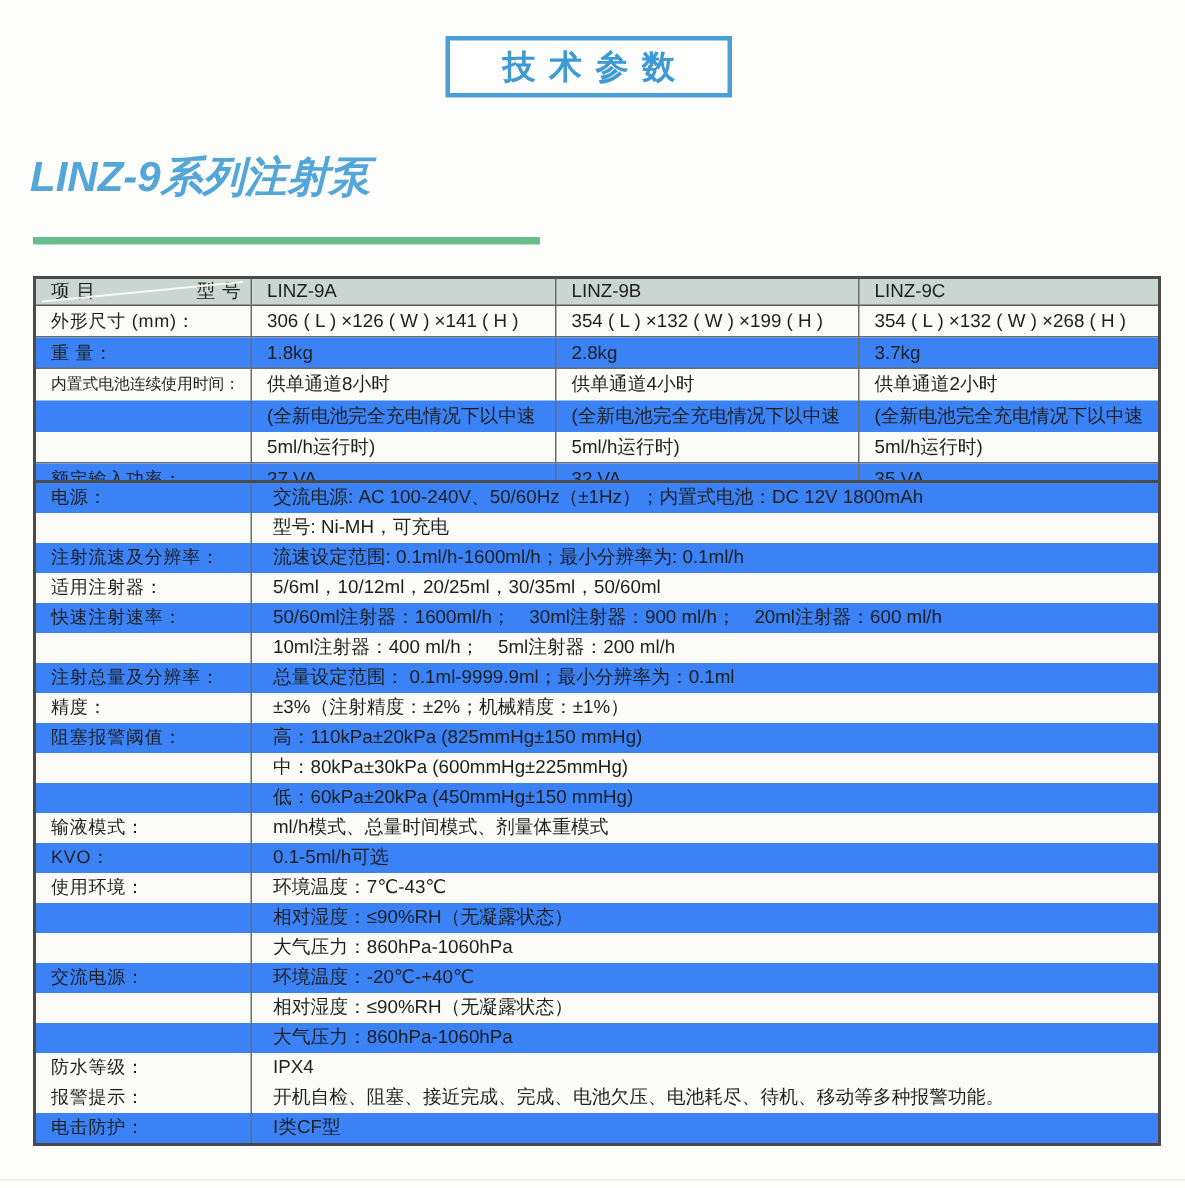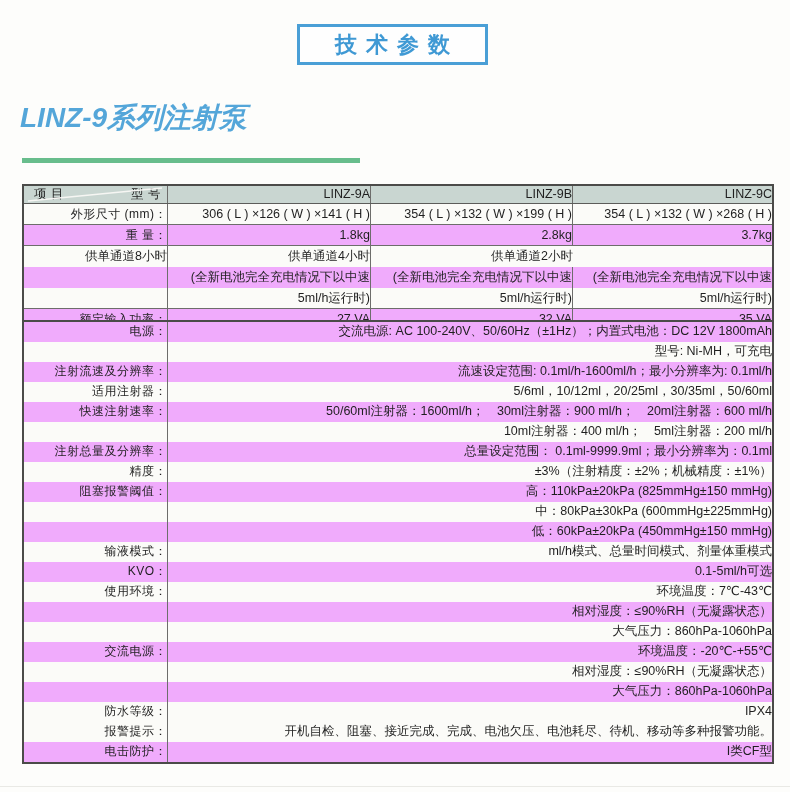--- a/index.html
+++ b/index.html
@@ -1,34 +1,34 @@
 <!DOCTYPE html>
 <html><head>
 <meta charset="utf-8">
 <style>
   * { margin:0; padding:0; box-sizing:border-box; }
   html,body { width:790px; height:792px; background:#fdfdfb; overflow:hidden;
               font-family:"Liberation Sans","DejaVu Sans",sans-serif; color:#1f1f1f; }
-  .abs { position:absolute;text-align:right; }
+  .abs { position:absolute; }
 
   
   #tag-box { left:297px; top:24px; width:191px; height:41px;
              border:3px solid #4a9fd6; color:#3f99d4;
              display:flex; align-items:center; justify-content:center;
              font-size:22px; font-weight:bold; letter-spacing:9px; padding-left:9px;
              background:#fefefe; }
 
   
   #page-title { left:20px; top:99px; font-size:28px; font-weight:bold; font-style:italic;
                 color:#54a6d9; letter-spacing:0px; white-space:nowrap; }
   #title-underline { left:22px; top:158px; width:338px; height:5px; background:#68bd8c; }
 
   
   .tbl { left:22px; width:752px; border:2px solid #4b4b49; background:#fbfbf8; }
-  .stripe { background:#f0abfc; }
+  .stripe { background:#3b82f6; }
 
   
   #spec-table { top:184px; }
   .srow { display:grid; grid-template-columns:144px 203px 202px 1fr; height:21px; }
   #spec-header.srow { height:18px; background:#c9d6d1; border-bottom:1px solid #5c5c5a; }
   .srow.hline { border-bottom:1px solid #6d6d6b; }
   .scell { font-size:12.5px; line-height:20px; padding-left:10px; white-space:nowrap;
            border-right:1px solid #6d6d6b; overflow:hidden; }
   .srow .scell:last-child { border-right:none; }
   .slabel { position:relative; font-size:12px; letter-spacing:0.5px; }
@@ -77,20 +77,21 @@
         <div class="scell">354 ( L ) ×132 ( W ) ×199 ( H )</div>
         <div class="scell">354 ( L ) ×132 ( W ) ×268 ( H )</div>
       </div>
       <div class="srow stripe hline">
         <div class="scell slabel">重 量：</div>
         <div class="scell">1.8kg</div>
         <div class="scell">2.8kg</div>
         <div class="scell">3.7kg</div>
       </div>
       <div class="srow">
+        <div class="scell slabel tight">内置式电池连续使用时间：</div>
         <div class="scell">供单通道8小时</div>
         <div class="scell">供单通道4小时</div>
         <div class="scell">供单通道2小时</div>
       </div>
       <div class="srow stripe">
         <div class="scell slabel"></div>
         <div class="scell">(全新电池完全充电情况下以中速</div>
         <div class="scell">(全新电池完全充电情况下以中速</div>
         <div class="scell">(全新电池完全充电情况下以中速</div>
       </div>
@@ -169,21 +170,21 @@
     <div class="drow stripe">
       <div class="dlabel"></div>
       <div class="dval">相对湿度：≤90%RH（无凝露状态）</div>
     </div>
     <div class="drow">
       <div class="dlabel"></div>
       <div class="dval">大气压力：860hPa-1060hPa</div>
     </div>
     <div class="drow stripe">
       <div class="dlabel">交流电源：</div>
-      <div class="dval">环境温度：-20℃-+55℃</div>
+      <div class="dval">环境温度：-20℃-+40℃</div>
     </div>
     <div class="drow">
       <div class="dlabel"></div>
       <div class="dval">相对湿度：≤90%RH（无凝露状态）</div>
     </div>
     <div class="drow stripe">
       <div class="dlabel"></div>
       <div class="dval">大气压力：860hPa-1060hPa</div>
     </div>
     <div class="drow">

